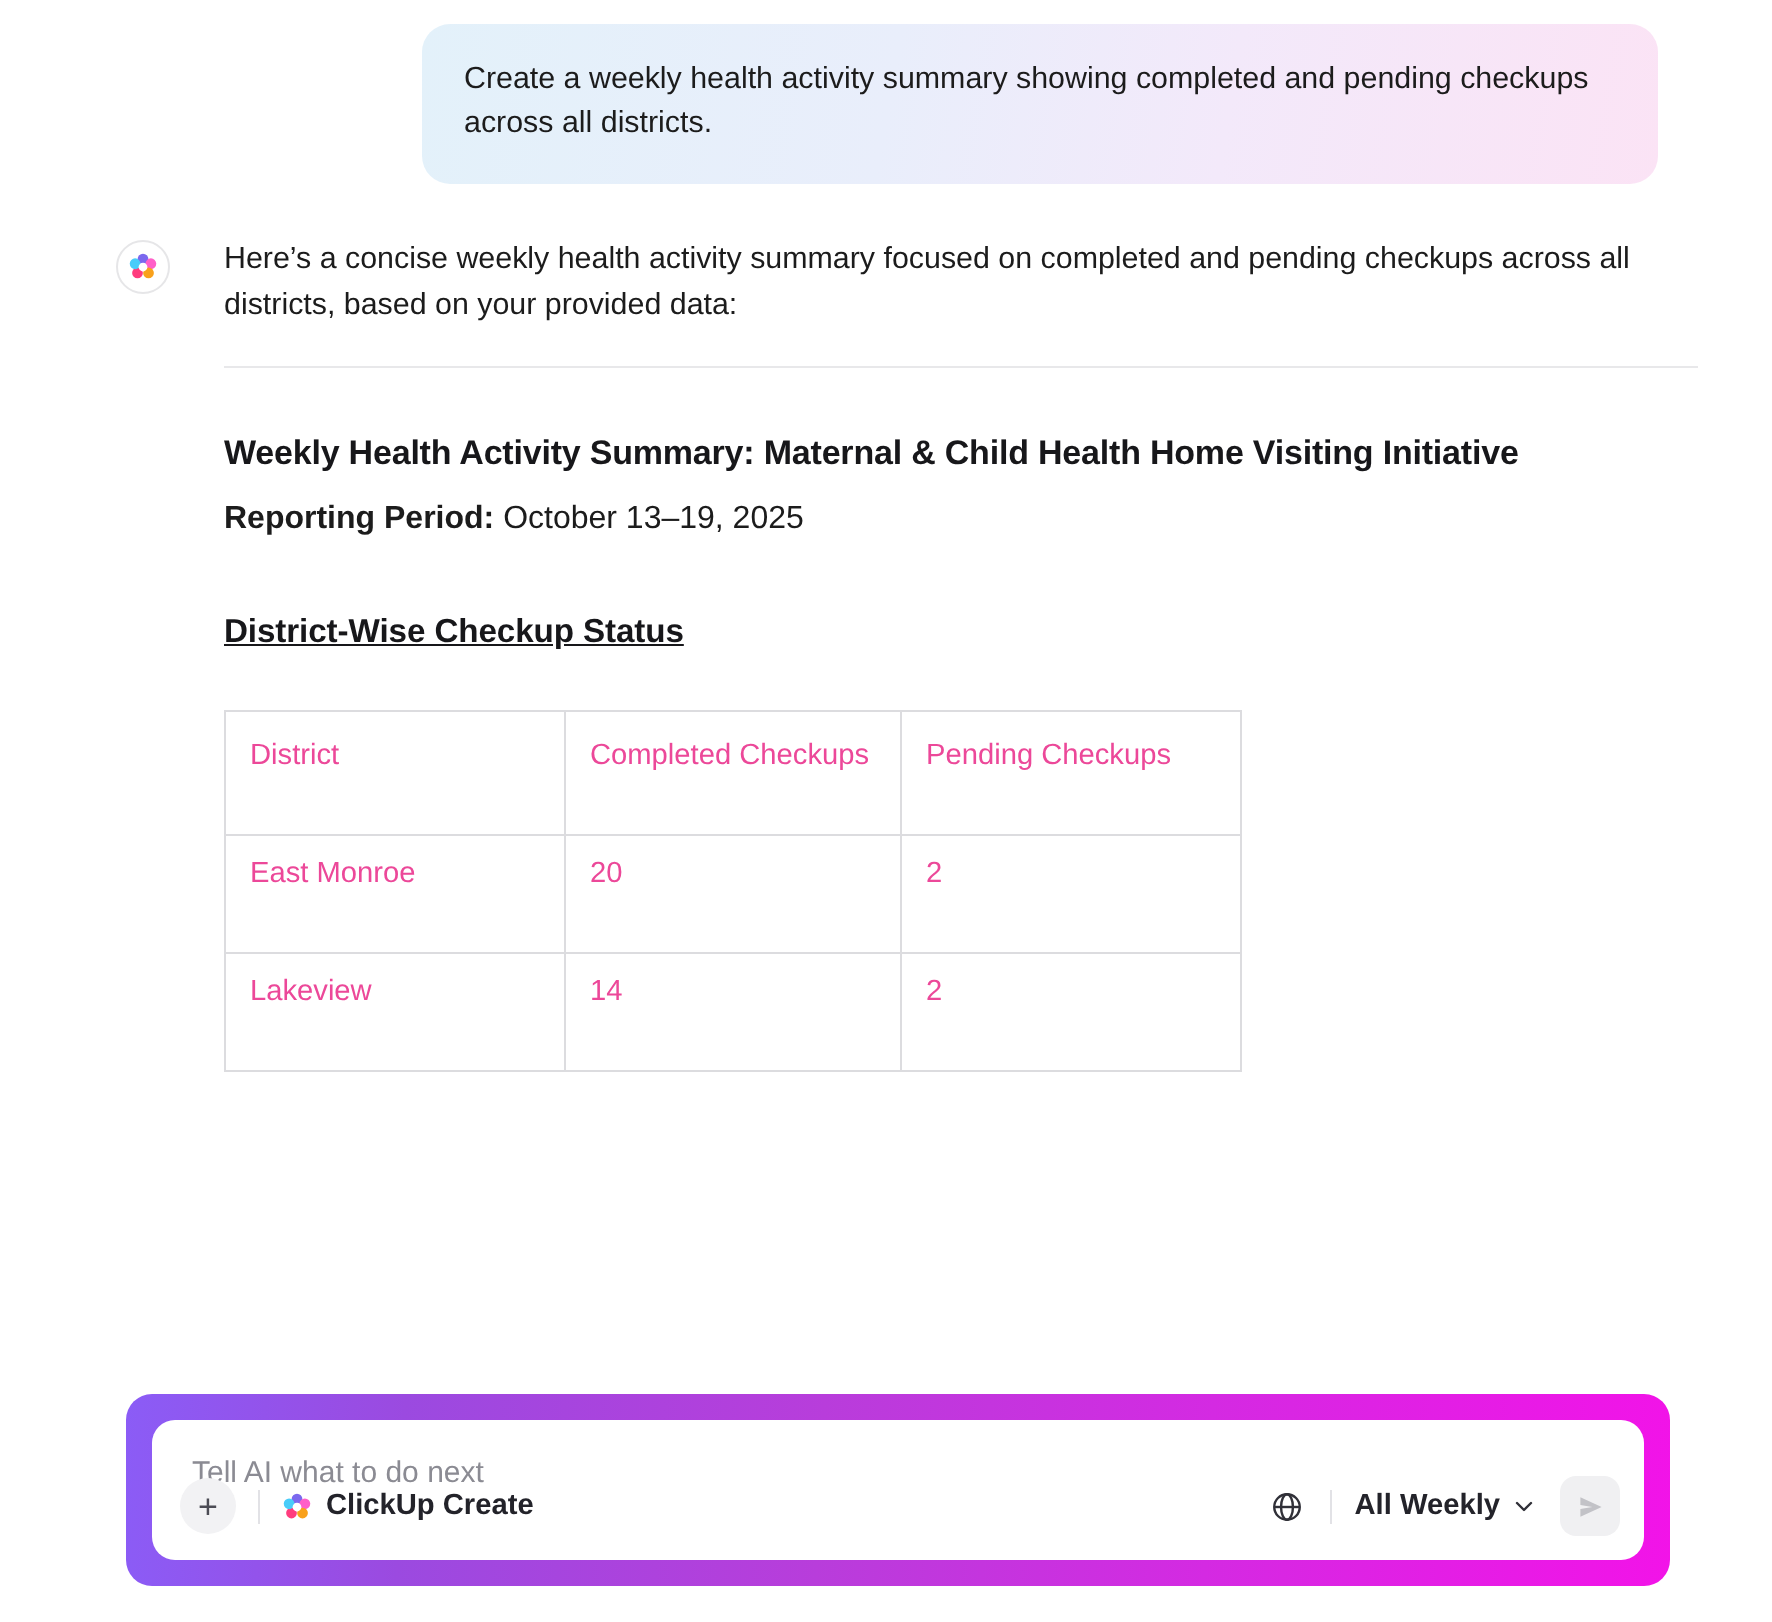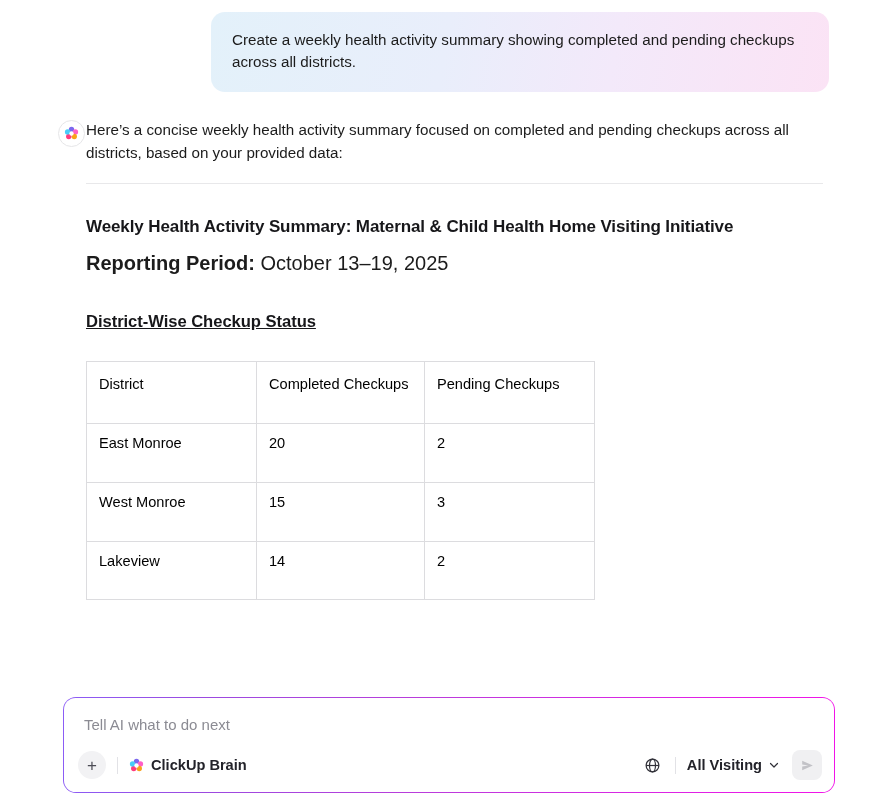--- a/index.html
+++ b/index.html
@@ -48,21 +48,21 @@
     border: 1px solid #e6e6e8;
     background: #ffffff;
     display: flex;
     align-items: center;
     justify-content: center;
   }
 
   .assistant-body {
     position: absolute;
     top: 118px;
-    left: 86px;
+    left: 112px;
     width: 738px;
   }
 
   .assistant-intro {
     font-size: 15.2px;
     line-height: 1.52;
     color: #1c1c1c;
   }
 
   .divider {
@@ -77,21 +77,21 @@
     font-size: 17px;
     line-height: 1.33;
     font-weight: bold;
     letter-spacing: -0.1px;
     color: #17171a;
     max-width: 665px;
   }
 
   .reporting {
     margin-top: 9px;
-    font-size: 20px;
+    font-size: 16px;
     line-height: 1.5;
     color: #1c1c1c;
   }
   .reporting b { font-weight: bold; }
 
   h2.doc-sub {
     margin: 34px 0 0 0;
     font-size: 16.6px;
     font-weight: bold;
     letter-spacing: -0.05px;
@@ -110,38 +110,38 @@
     table-layout: fixed;
     background: #ffffff;
   }
   table.data th, table.data td {
     border: 1px solid #dcdcdf;
     text-align: left;
     vertical-align: top;
     font-size: 14.6px;
     line-height: 1.5;
     font-weight: normal;
-    color: #000000;
+    color: #ec4899;
     padding: 12px 12px 12px 12px;
   }
   table.data col.c1 { width: 170px; }
   table.data col.c2 { width: 168px; }
   table.data col.c3 { width: 170px; }
   table.data thead th { height: 62px; }
   table.data tbody td { height: 37px; padding-top: 9px; padding-bottom: 27px; }
 
   
   .composer-shell {
     position: absolute;
     left: 63px;
     top: 697px;
     width: 772px;
     height: 96px;
     border-radius: 13px;
-    padding: 1px;
+    padding: 13px;
     background: linear-gradient(93deg, #8b5cf6 0%, #9b4ae0 18%, #b83ddb 45%, #d42ae2 70%, #f213e8 100%);
   }
   .composer {
     width: 100%;
     height: 100%;
     border-radius: 11.5px;
     background: #ffffff;
     position: relative;
   }
   .composer-placeholder {
@@ -271,25 +271,20 @@
             <th>Pending Checkups</th>
           </tr>
         </thead>
         <tbody>
           <tr>
             <td>East Monroe</td>
             <td>20</td>
             <td>2</td>
           </tr>
           <tr>
-            <td>West Monroe</td>
-            <td>15</td>
-            <td>3</td>
-          </tr>
-          <tr>
             <td>Lakeview</td>
             <td>14</td>
             <td>2</td>
           </tr>
         </tbody>
       </table>
     </div>
   </div>
 
   <div class="composer-shell">
@@ -307,37 +302,37 @@
 
         <div class="brain-chip">
           <svg width="15" height="15" viewBox="0 0 24 24">
             <circle cx="12" cy="5.6" r="4.3" fill="#7b68ee"></circle>
             <circle cx="18.3" cy="9.4" r="4.3" fill="#ff5fc8"></circle>
             <circle cx="16.4" cy="16.8" r="4.3" fill="#f9a11b"></circle>
             <circle cx="7.6" cy="16.8" r="4.3" fill="#ff3c7e"></circle>
             <circle cx="5.7" cy="9.4" r="4.3" fill="#49ccf9"></circle>
             <circle cx="12" cy="12" r="3.5" fill="#ffffff"></circle>
           </svg>
-          <span>ClickUp Brain</span>
+          <span>ClickUp Create</span>
         </div>
 
         <div class="spacer"></div>
 
         <div class="globe-btn">
           <svg width="17" height="17" viewBox="0 0 24 24" fill="none" stroke="#303038" stroke-width="1.7">
             <circle cx="12" cy="12" r="9"></circle>
             <line x1="3" y1="12" x2="21" y2="12"></line>
             <ellipse cx="12" cy="12" rx="4.2" ry="9"></ellipse>
           </svg>
         </div>
 
         <div class="vbar"></div>
 
         <div class="sources-chip">
-          <span>All Visiting</span>
+          <span>All Weekly</span>
           <svg width="12" height="12" viewBox="0 0 24 24" fill="none" stroke="#303038" stroke-width="2.4" stroke-linecap="round" stroke-linejoin="round">
             <polyline points="5,9 12,16 19,9"></polyline>
           </svg>
         </div>
 
         <div class="send-btn">
           <svg width="17" height="17" viewBox="0 0 24 24">
             <path d="M4.5 5.2 L19.5 12 L4.5 18.8 L4.5 13.4 L13 12 L4.5 10.6 Z" fill="#c2c2c7"></path>
           </svg>
         </div>

